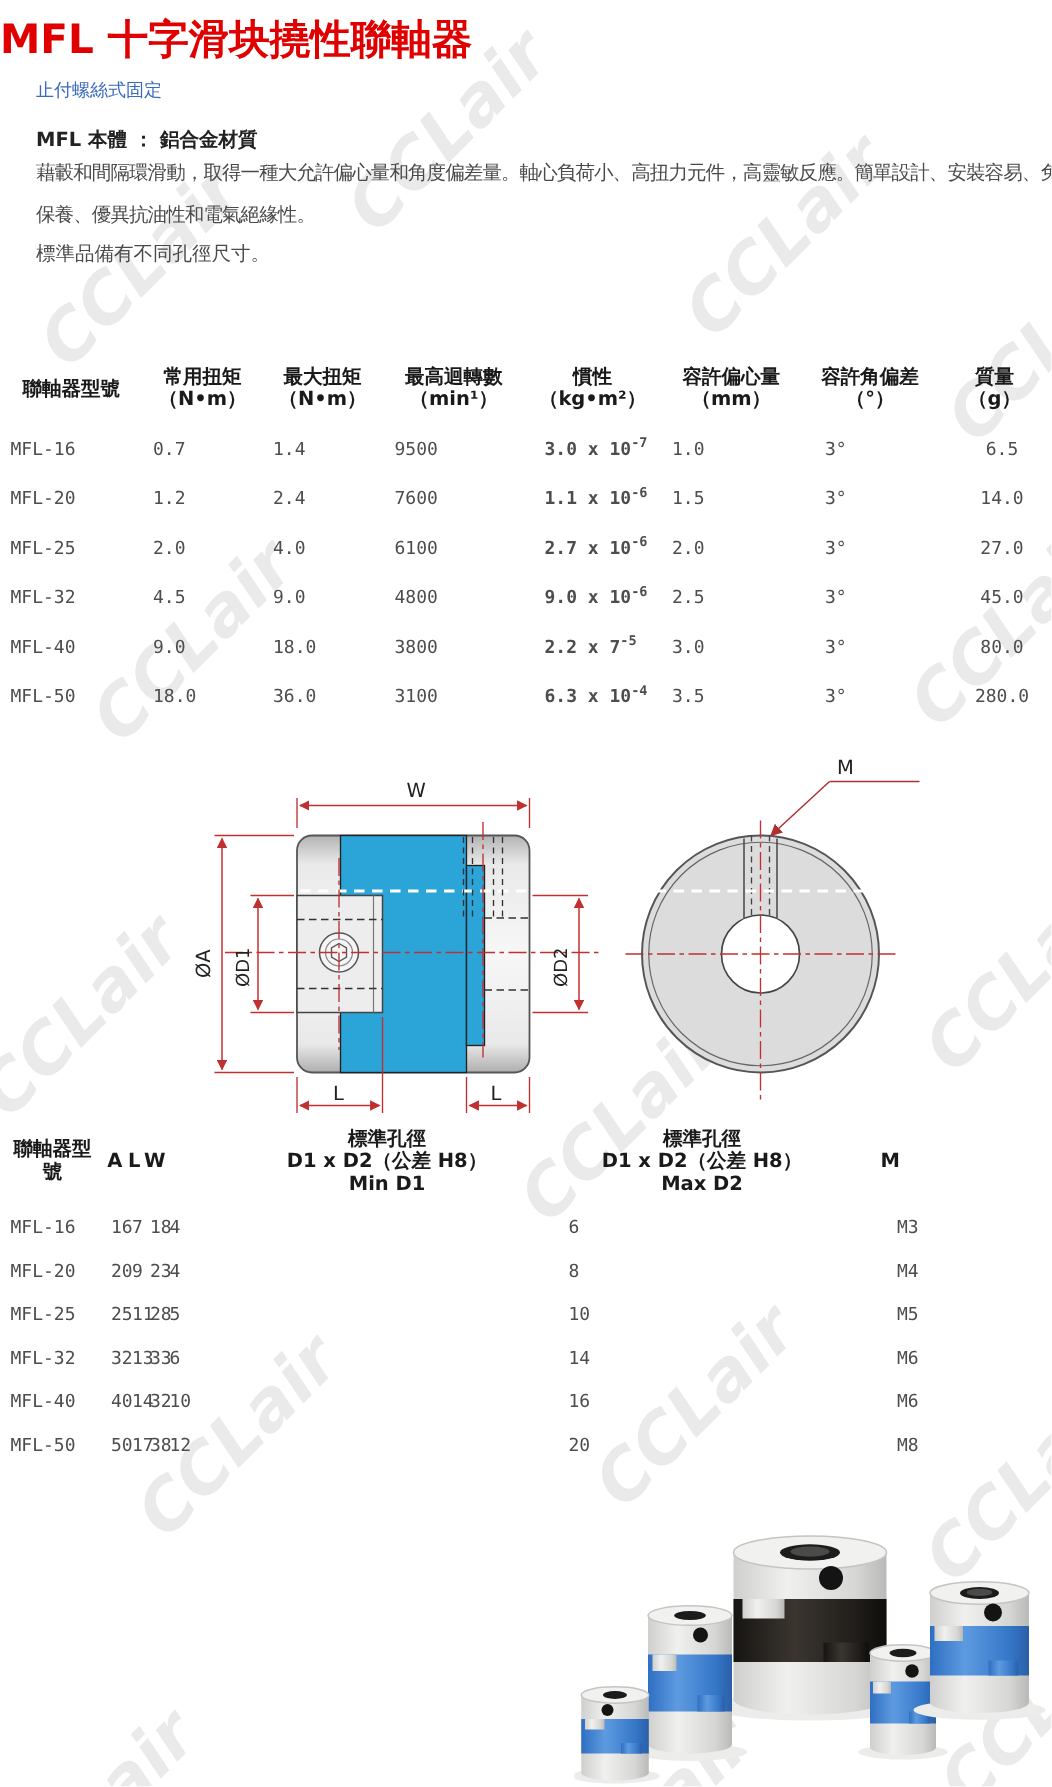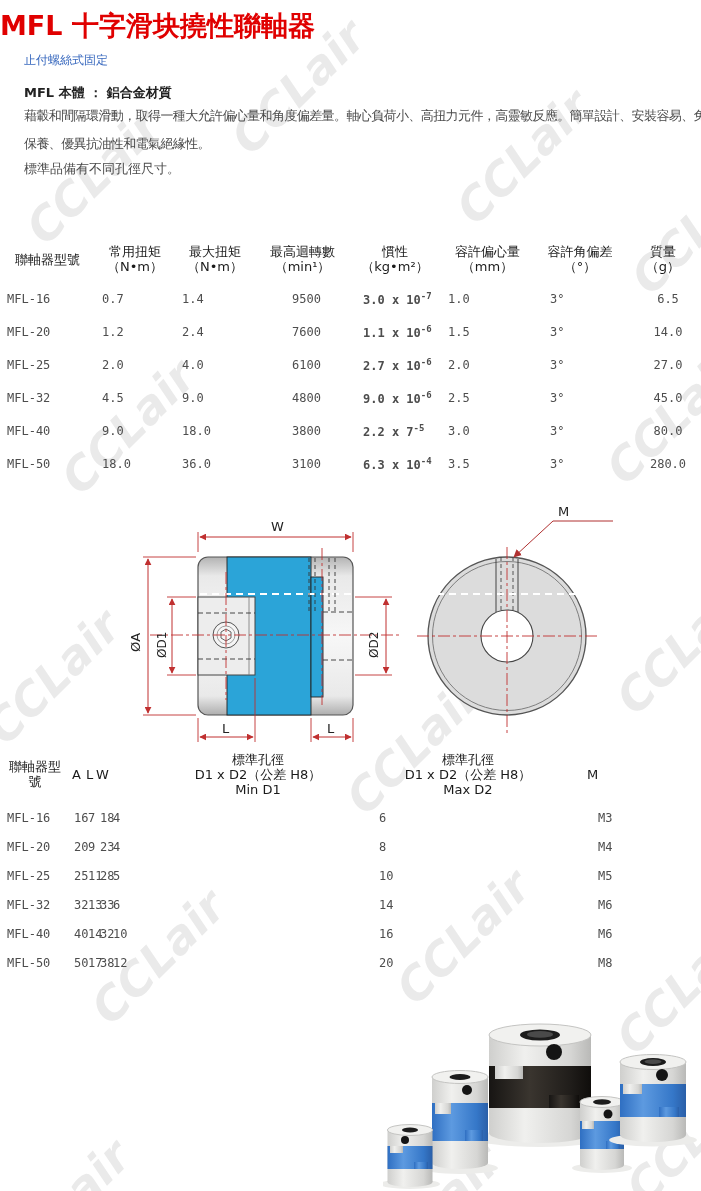--- a/index.html
+++ b/index.html
@@ -16,31 +16,31 @@
   .material{position:absolute;top:84px;left:24px;font-size:13px;font-weight:bold;color:#222;z-index:2;}
   .desc1{position:absolute;top:102px;left:24px;width:694px;font-size:13px;line-height:28px;
          letter-spacing:-0.6px;color:#4a4a4a;z-index:2;}
   .desc2{position:absolute;top:160px;left:24px;font-size:13px;color:#4a4a4a;z-index:2;}
   .desc3{position:absolute;top:184px;left:24px;font-size:13px;color:#4a4a4a;
          font-family:"DejaVu Sans Mono","DejaVu Sans",monospace;z-index:2;}
   
   table{border-collapse:collapse;table-layout:fixed;z-index:2;}
   #spec-table{position:absolute;top:236px;left:0;width:701px;}
   #dim-table{position:absolute;top:745px;left:0;width:701px;}
-  th{font-size:13px;font-weight:normal;color:#1a1a1a;text-align:center;vertical-align:middle;
+  th{font-size:13px;font-weight:bold;color:#1a1a1a;text-align:center;vertical-align:middle;
      padding:0;line-height:15px;}
   td{font-family:"DejaVu Sans Mono","DejaVu Sans",monospace;font-size:12px;color:#4d4d4d;
      text-align:left;vertical-align:middle;padding:0;white-space:nowrap;overflow:visible;}
   #spec-table thead tr{height:46px;}
   #spec-table tbody tr{height:33px;}
   #dim-table thead tr{height:58px;}
   #dim-table tbody tr{height:29px;}
   td sup{font-size:9px;}
   
-  .p1{padding-left:7px;} .p2{padding-left:7px;} .p3{padding-left:7px;} .p4{padding-left:8px;text-align:center;}
+  .p1{padding-left:7px;} .p2{padding-left:7px;} .p3{padding-left:7px;} .p4{padding-left:8px;}
   .p5{padding-left:13px;font-weight:bold;} .p6{padding-left:8px;} .p7{padding-left:15px;} .p8{padding-left:10px;text-align:center;}
   
   .q1{padding-left:7px;} .q2{padding-left:4px;} .q3{padding-left:5px;} .q4{padding-left:4px;margin-left:48px;}
   .q5{padding-left:4px;} .q6{padding-left:24px;} .q7{padding-left:38px;}
   .h-bore1{padding-left:52px;} .h-bore2{padding-left:21px;}
   .h-m{text-align:left;padding-left:27px;}
   .diagram-svg{position:absolute;left:0;top:495px;z-index:1;}
   .photo-svg{position:absolute;left:383px;top:1018px;z-index:1;}
   text{font-family:"DejaVu Sans",sans-serif;}
 </style>

